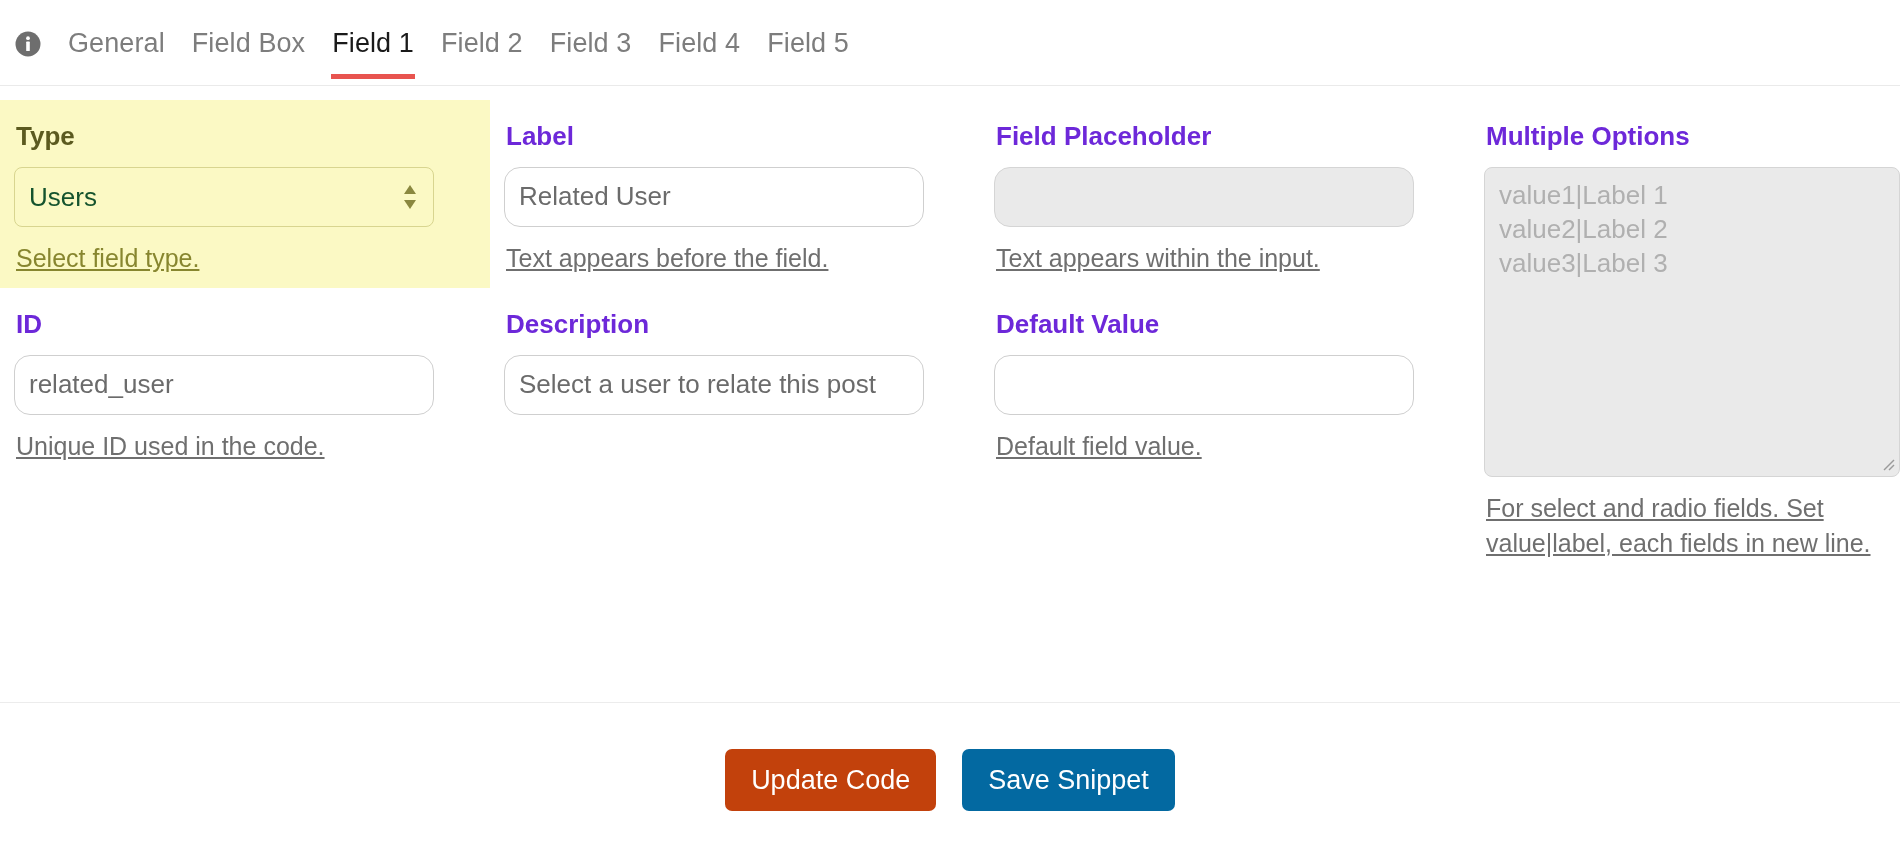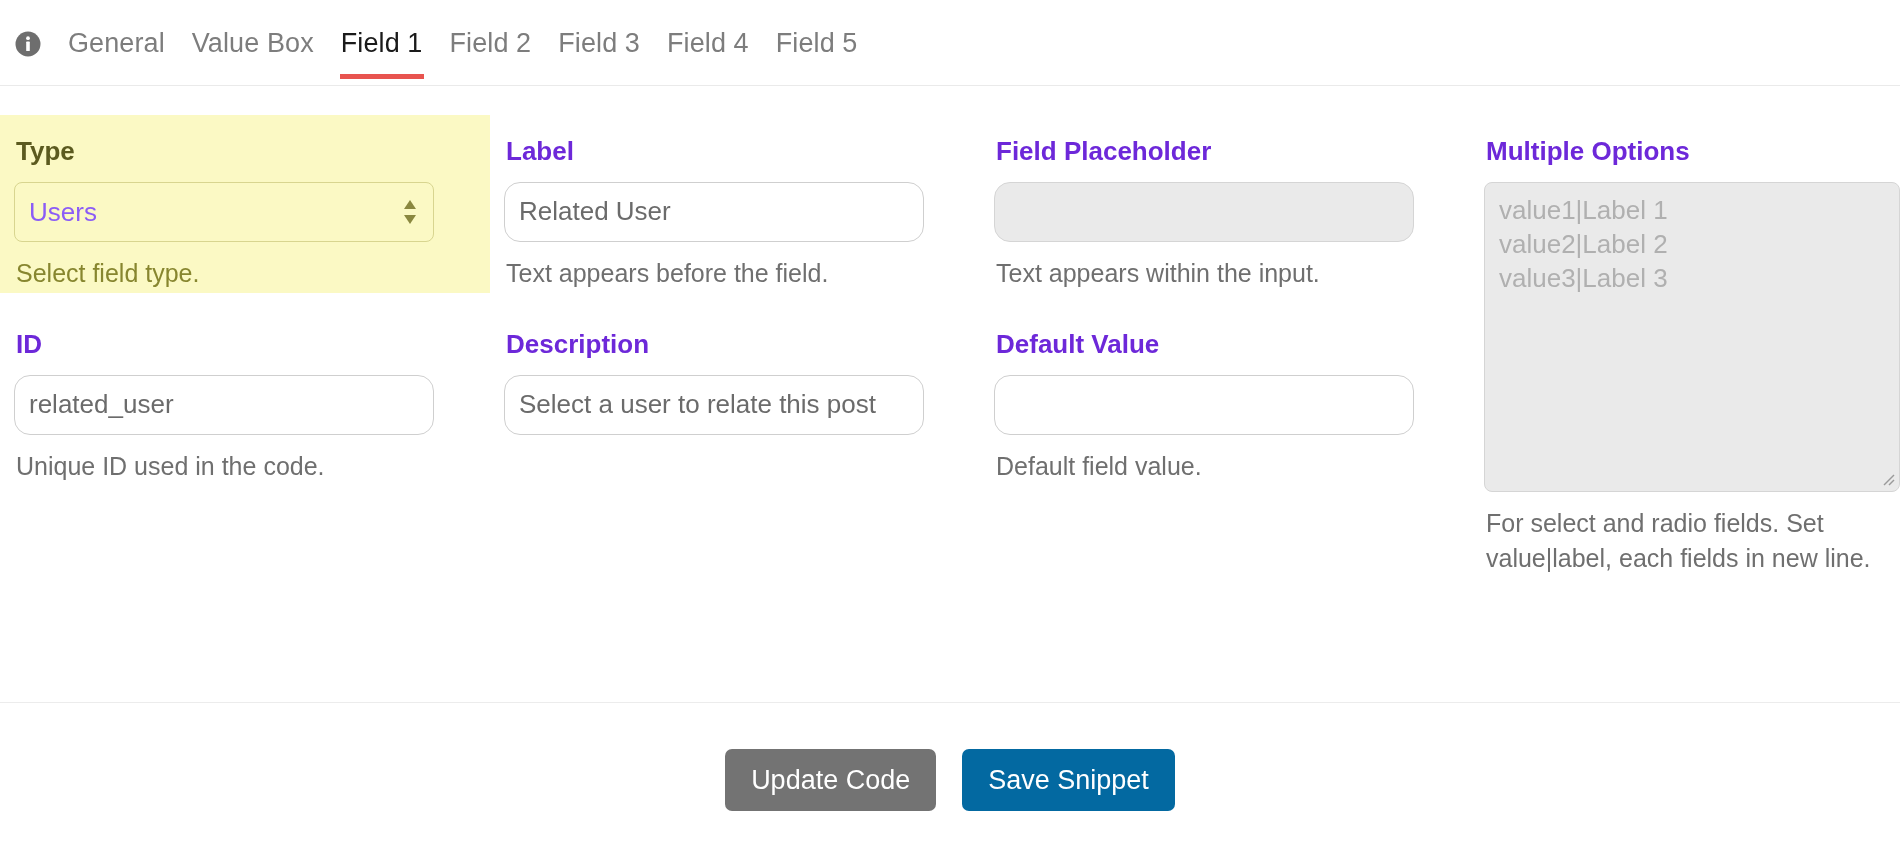--- a/index.html
+++ b/index.html
@@ -83,42 +83,42 @@
   .grid {
     display: grid;
     grid-template-columns: 490px 490px 490px 430px;
     padding-top: 14px;
   }
 
   .col { position: relative; }
 
   
   .fgroup {
-    padding: 22px 14px 2px 14px;
-    box-sizing: border-box;
-    margin-top: 15px;
+    padding: 22px 14px 12px 14px;
+    box-sizing: border-box;
   }
   .fgroup.highlight {
     background: #fbf9c4;
   }
 
   .flabel {
     font-size: 26px;
     font-weight: bold;
     color: #6d28d9;
     margin: 0 0 16px 2px;
     line-height: 1.1;
   }
   .fgroup.highlight .flabel { color: #5b5a1f; }
 
   .fhelp {
     font-size: 25px;
     color: #6f6f6f;
     margin: 14px 0 0 2px;
     line-height: 1.42;
+    text-decoration: underline;
   }
   .fgroup.highlight .fhelp { color: #87862f; }
 
   .inp {
     width: 100%;
     max-width: 420px;
     height: 60px;
     box-sizing: border-box;
     border: 1px solid #cfcfcf;
     border-radius: 16px;
@@ -144,21 +144,21 @@
   }
   .sel {
     width: 100%;
     height: 100%;
     box-sizing: border-box;
     border: 1px solid #d8d58f;
     border-radius: 8px;
     background: transparent;
     font-family: "Liberation Sans", sans-serif;
     font-size: 26px;
-    color: #8b5cf6;
+    color: #14532d;
     padding: 0 44px 0 14px;
     outline: none;
     appearance: none;
     -webkit-appearance: none;
     display: block;
   }
   .stepper {
     position: absolute;
     right: 17px;
     top: 50%;
@@ -220,36 +220,36 @@
     border-radius: 7px;
     font-family: "Liberation Sans", sans-serif;
     font-size: 27px;
     color: #ffffff;
     padding: 0 26px;
     height: 62px;
     cursor: pointer;
     line-height: 62px;
     white-space: nowrap;
   }
-  .btn-update { background: #737373; }
+  .btn-update { background: #c2410c; }
   .btn-save   { background: #0369a1; }
 </style>
 </head>
 <body>
 
 <div class="tabbar">
 
   <svg class="info-icon" viewBox="0 0 28 28">
     <circle cx="14" cy="14" r="12.5" fill="#6e6e6e"></circle>
     <circle cx="14" cy="8.2" r="1.9" fill="#ffffff"></circle>
     <rect x="12.2" y="11.6" width="3.6" height="9.4" rx="0.6" fill="#ffffff"></rect>
   </svg>
 
   <div class="tab">General</div>
-  <div class="tab">Value Box</div>
+  <div class="tab">Field Box</div>
   <div class="tab active">Field 1</div>
   <div class="tab">Field 2</div>
   <div class="tab">Field 3</div>
   <div class="tab">Field 4</div>
   <div class="tab">Field 5</div>
 </div>
 
 <div class="content">
 
   <div class="grid">

